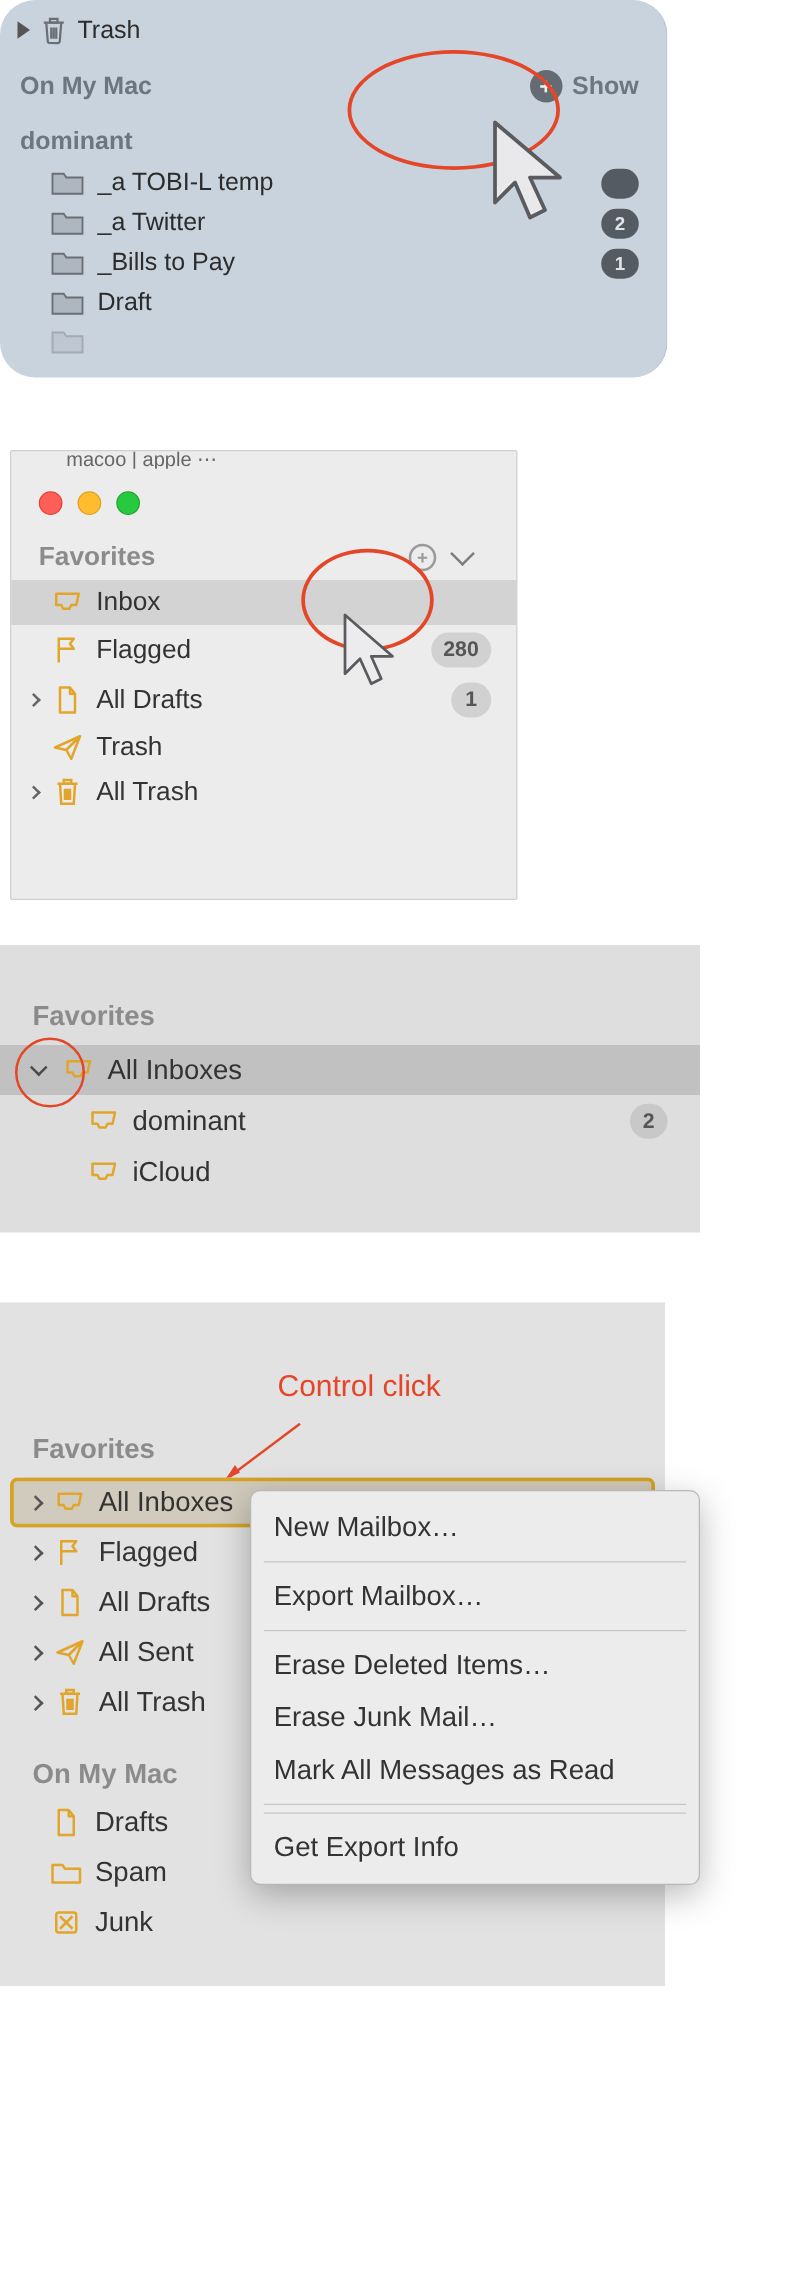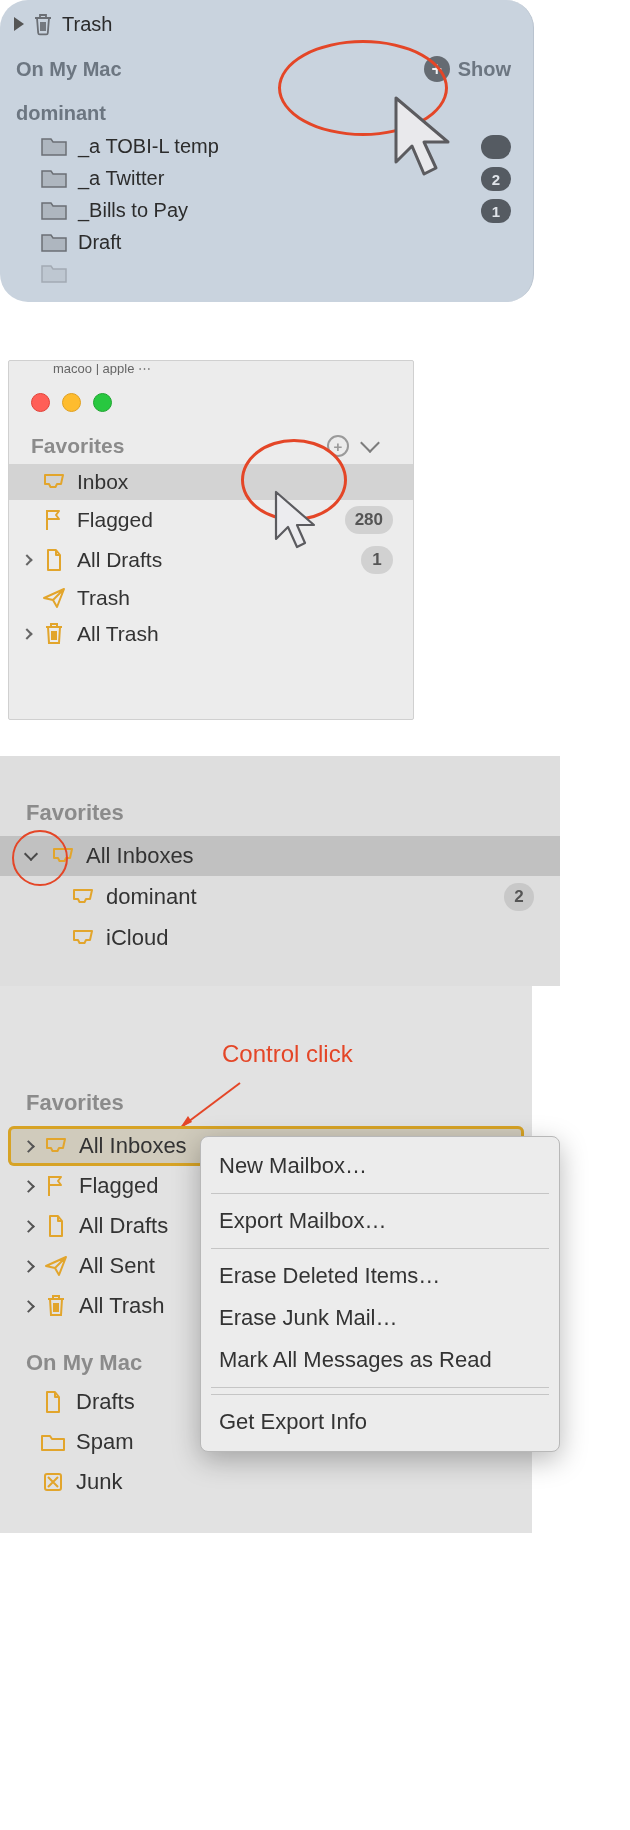--- a/index.html
+++ b/index.html
@@ -80,21 +80,21 @@
   .panel2 {
     width: 406px;
     margin-left: 8px;
     background: #ececec;
     border: 1px solid #d0d0d0;
     border-radius: 2px;
     position: relative;
     height: 360px;
     overflow: hidden;
   }
-  .p2-topstrip { height: 14px; display:flex; align-items:center; padding-left:44px; font-size:13px; color:#666; overflow:hidden; white-space:nowrap;}
+  .p2-topstrip { height: 14px; display:flex; align-items:center; padding-left:44px; font-size:16px; color:#666; overflow:hidden; white-space:nowrap;}
   .traffic { display: flex; gap: 12px; padding: 18px 0 22px 22px; }
   .tl { width: 19px; height: 19px; border-radius: 50%; }
   .tl.red { background: #ff5f57; border:1px solid #e24238;}
   .tl.yel { background: #febc2e; border:1px solid #e0a020;}
   .tl.grn { background: #28c840; border:1px solid #1fa530;}
   .fav-header {
     display: flex; align-items: center; justify-content: space-between;
     padding: 0 36px 6px 22px;
     font-size: 21px; font-weight: 600; color: #8b8b8b;
   }
@@ -153,21 +153,21 @@
     margin-left:auto; min-width:30px; height:28px; border-radius:14px;
     background:#c8c8c8; color:#555; font-size:17px; font-weight:600;
     display:flex; align-items:center; justify-content:center; padding:0 10px;
   }
   .circle-hl {
     position:absolute; border:2.5px solid #e44627; border-radius:50%;
     pointer-events:none;
   }
   
   .panel4 {
-    width: 532px; 
+    width: 532px; margin-top: 56px;
     background:#e2e2e2; position:relative;
     height: 547px;
   }
   .p4-anno {
     position: absolute; top: 54px; left: 222px;
     color:#e44627; font-size: 24px;
   }
   .p4-arrow {
     position:absolute; top: 92px; left: 170px; width:80px; height:60px; pointer-events:none;
   }

